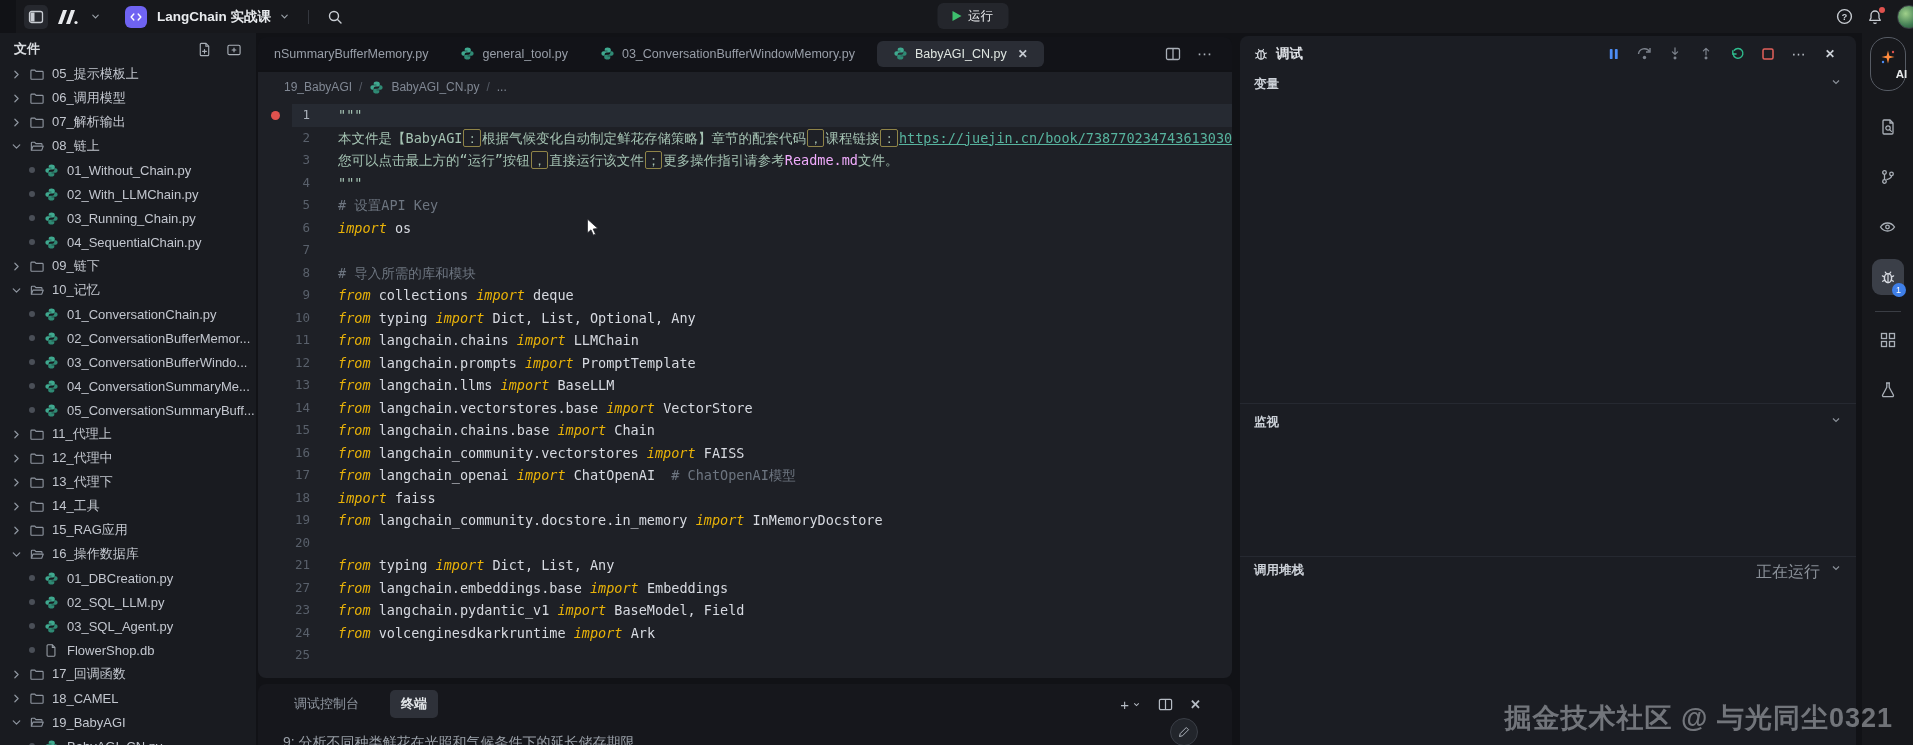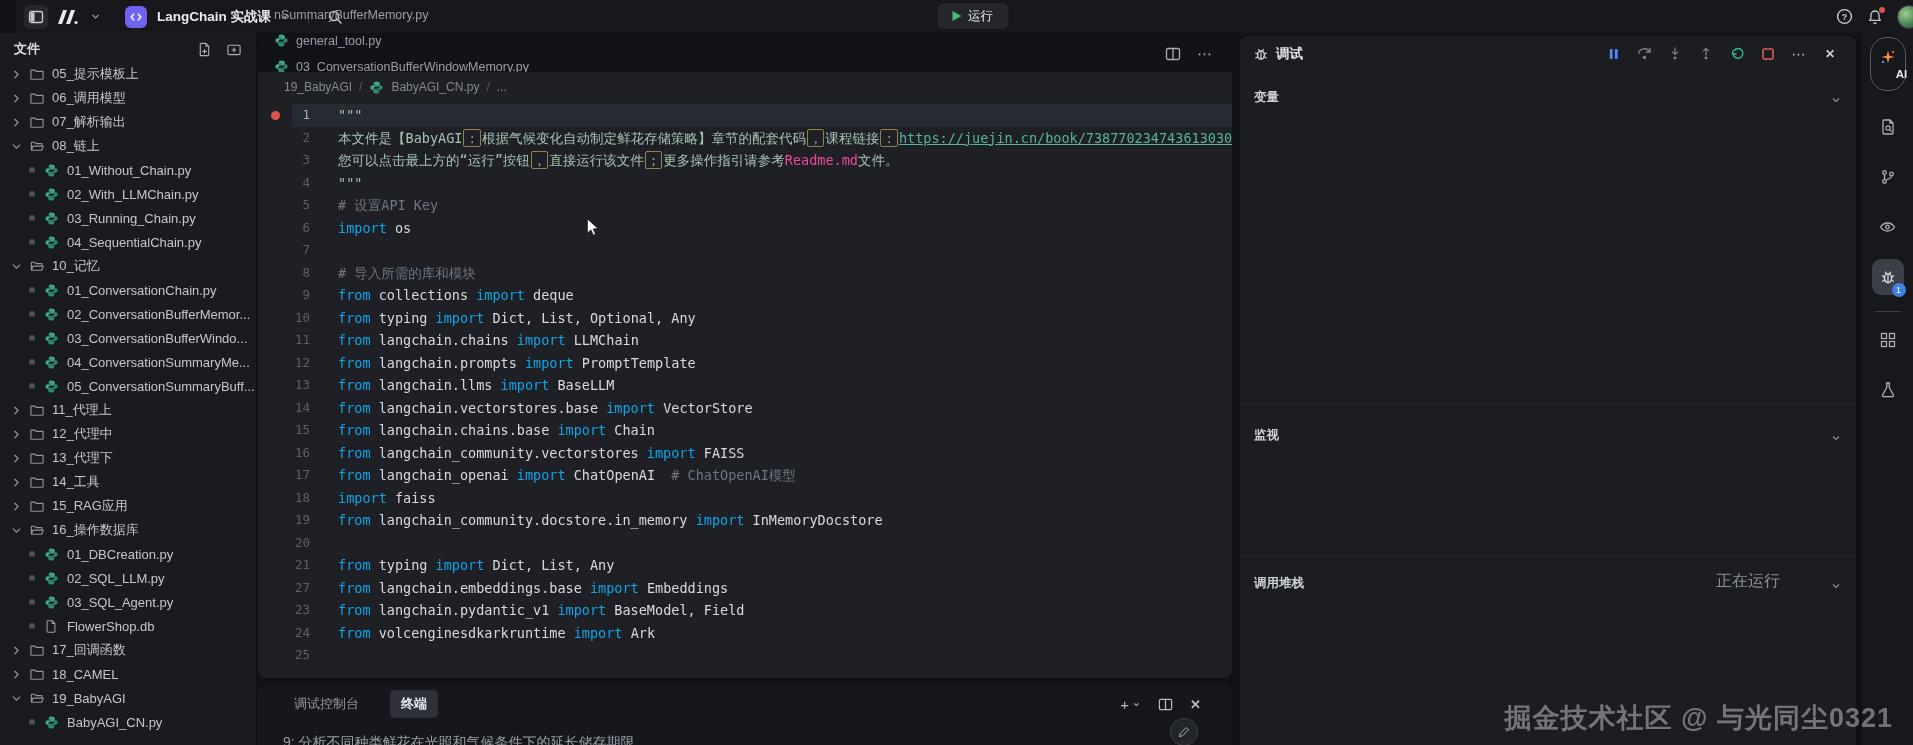--- a/index.html
+++ b/index.html
@@ -50,44 +50,44 @@
   #breadcrumb .bc-sep{color:#565c66;}
   #code{position:absolute;left:0;top:32px;right:0;bottom:0;font-family:"DejaVu Sans Mono",monospace;font-size:13.5px;}
   .code-row{height:22.5px;line-height:22.5px;display:flex;white-space:pre;}
   .bp-cell{width:34px;flex:0 0 auto;display:flex;align-items:center;justify-content:center;}
   .bp-dot{width:9px;height:9px;border-radius:50%;background:#e0524e;}
   .hl-region{flex:1;display:flex;min-width:0;}
   .code-row.cur .hl-region{background:#262a32;}
   .lnum{width:18px;flex:0 0 auto;text-align:right;color:#59606b;font-size:12.5px;}
   .code-row.cur .lnum{color:#aab1bb;}
   .ctext{padding-left:28px;overflow:hidden;}
-  .tok-k{color:#0ea5e9;}
+  .tok-k{color:#eab308;font-style:italic;}
   .tok-p{color:#d7dae1;}
   .tok-c{color:#6d7580;}
   .tok-s{color:#a4c2b2;}
   .tok-u{color:#57b39e;text-decoration:underline;}
-  .tok-t{color:#ec4899;}
+  .tok-t{color:#f0abfc;}
   .tok-b{color:#a4c2b2;border:1px solid #8f8448;border-radius:2px;padding:0 1px;margin:0 1px;}
   #mouse-cursor{position:absolute;left:326px;top:146px;z-index:30;}
   
   #terminal-card{position:absolute;left:258px;top:684px;width:974px;height:61px;background:#16171c;border-radius:8px 8px 0 0;}
   #terminal-header{height:40px;display:flex;align-items:center;padding:0 25px;gap:14px;}
   .term-tab{font-size:13px;color:#9198a2;padding:5px 11px;border-radius:5px;cursor:pointer;}
   .term-tab.active{background:#2e3139;color:#e4e7ea;font-weight:bold;}
   .term-actions{margin-left:auto;display:flex;align-items:center;gap:17px;color:#b6bcc4;padding-right:6px;}
   .plus-group{display:flex;align-items:center;gap:3px;font-size:15px;}
   #term-output{position:absolute;left:25px;top:50px;font-size:14px;color:#9aa0a8;white-space:nowrap;}
   #pencil-btn{position:absolute;right:34px;top:34px;width:26px;height:26px;border-radius:50%;border:1px solid #3a3e46;background:#22252b;display:flex;align-items:center;justify-content:center;}
   
   #debug-panel{position:absolute;left:1240px;top:36px;width:616px;height:709px;background:#1b1d23;border-radius:8px 8px 0 0;}
   #debug-header{height:36px;display:flex;align-items:center;padding:0 13px;}
   #debug-title{font-size:13.5px;font-weight:bold;color:#e2e5ea;margin-left:7px;}
   .debug-toolbar{margin-left:auto;display:flex;align-items:center;gap:13px;padding-right:4px;}
   .dbg-btn{width:18px;height:18px;display:flex;align-items:center;justify-content:center;cursor:pointer;}
-  .dbg-section-header{position:absolute;left:0;right:0;height:30px;display:flex;align-items:flex-end;padding:0 14px;gap:40px;}
+  .dbg-section-header{position:absolute;left:0;right:0;height:30px;display:flex;align-items:flex-start;padding:0 14px;}
   .dbg-section-label{font-size:12.5px;font-weight:bold;color:#ccd1d8;}
   .dbg-status{margin-left:auto;font-size:16px;color:#8a9098;margin-right:10px;}
   .dbg-chev{margin-left:auto;color:#8a9098;}
   .dbg-chev.after-status{margin-left:0;}
   .dbg-divider{position:absolute;left:0;right:0;height:1px;background:#262931;}
   
   #activity-bar{position:absolute;right:0;top:33px;width:51px;height:712px;background:#17181c;display:flex;flex-direction:column;align-items:center;}
   #ai-pill{margin-top:4px;width:34px;height:52px;border:1px solid #565b64;border-radius:17px;display:flex;flex-direction:column;align-items:center;justify-content:center;gap:3px;cursor:pointer;}
   #ai-label{font-size:11.5px;font-weight:bold;color:#e8eaec;margin-left:28px;}
   .act-icon{margin-top:22px;width:32px;height:28px;display:flex;align-items:center;justify-content:center;cursor:pointer;position:relative;}
@@ -272,20 +272,33 @@
           <svg width="15" height="15" viewBox="0 0 16 16">
             <path d="M8 1.5c-2 0-3 .8-3 2.2V5h3v.7H3.7C2.2 5.7 1.5 7 1.5 8s.7 2.3 2.2 2.3H5V8.9c0-1.2 1-2.1 2.2-2.1h2.6c1 0 1.7-.8 1.7-1.8V3.7C11.5 2.3 10 1.5 8 1.5z" fill="#3fa98f"></path>
             <path d="M8 14.5c2 0 3-.8 3-2.2V11H8v-.7h4.3c1.5 0 2.2-1.3 2.2-2.3s-.7-2.3-2.2-2.3H11v1.4c0 1.2-1 2.1-2.2 2.1H6.2c-1 0-1.7.8-1.7 1.8v1.3c0 1.4 1.5 2.2 3.5 2.2z" fill="#2f8a74"></path>
           </svg>
         </span>
         <span class="plabel">04_SequentialChain.py</span>
       </div>
       <div class="tree-row">
         <span class="chev">
           <svg width="13" height="13" viewBox="0 0 16 16">
+            <path d="M6 4l4 4-4 4" stroke="#8e959f" stroke-width="1.5" fill="none" stroke-linecap="round" stroke-linejoin="round"></path>
+          </svg>
+        </span>
+        <span class="fico">
+          <svg width="16" height="15" viewBox="0 0 16 16">
+            <path d="M1.5 4.2c0-.5.4-.9.9-.9h3.2l1.4 1.4h6.6c.5 0 .9.4.9.9v6.6c0 .5-.4.9-.9.9H2.4c-.5 0-.9-.4-.9-.9z" fill="none" stroke="#8e959f" stroke-width="1.2"></path>
+          </svg>
+        </span>
+        <span class="flabel">09_链下</span>
+      </div>
+      <div class="tree-row">
+        <span class="chev">
+          <svg width="13" height="13" viewBox="0 0 16 16">
             <path d="M4 6l4 4 4-4" stroke="#8e959f" stroke-width="1.5" fill="none" stroke-linecap="round" stroke-linejoin="round"></path>
           </svg>
         </span>
         <span class="fico">
           <svg width="16" height="15" viewBox="0 0 16 16">
             <path d="M2 12V4.3c0-.5.4-.8.8-.8h2.7l1.4 1.4h5.6c.5 0 .8.4.8.8V7" fill="none" stroke="#8e959f" stroke-width="1.2"></path>
             <path d="M2 12l1.7-4.4h11L13 12z" fill="none" stroke="#8e959f" stroke-width="1.2" stroke-linejoin="round"></path>
           </svg>
         </span>
         <span class="flabel">10_记忆</span>
@@ -506,21 +519,21 @@
             <path d="M8 1.5c-2 0-3 .8-3 2.2V5h3v.7H3.7C2.2 5.7 1.5 7 1.5 8s.7 2.3 2.2 2.3H5V8.9c0-1.2 1-2.1 2.2-2.1h2.6c1 0 1.7-.8 1.7-1.8V3.7C11.5 2.3 10 1.5 8 1.5z" fill="#3fa98f"></path>
             <path d="M8 14.5c2 0 3-.8 3-2.2V11H8v-.7h4.3c1.5 0 2.2-1.3 2.2-2.3s-.7-2.3-2.2-2.3H11v1.4c0 1.2-1 2.1-2.2 2.1H6.2c-1 0-1.7.8-1.7 1.8v1.3c0 1.4 1.5 2.2 3.5 2.2z" fill="#2f8a74"></path>
           </svg>
         </span>
         <span class="plabel">BabyAGI_CN.py</span>
       </div>
     </div>
 </div>
 
 <div id="tabstrip">
-  <div id="tabs-container" style="display:flex;flex-direction:column;">
+  <div id="tabs-container" style="display:flex;align-items:center;">
       <div class="etab">
         <span class="tlabel">nSummaryBufferMemory.py</span>
       </div>
       <div class="etab">
         <span>
           <svg width="15" height="15" viewBox="0 0 16 16">
             <path d="M8 1.5c-2 0-3 .8-3 2.2V5h3v.7H3.7C2.2 5.7 1.5 7 1.5 8s.7 2.3 2.2 2.3H5V8.9c0-1.2 1-2.1 2.2-2.1h2.6c1 0 1.7-.8 1.7-1.8V3.7C11.5 2.3 10 1.5 8 1.5z" fill="#3fa98f"></path>
             <path d="M8 14.5c2 0 3-.8 3-2.2V11H8v-.7h4.3c1.5 0 2.2-1.3 2.2-2.3s-.7-2.3-2.2-2.3H11v1.4c0 1.2-1 2.1-2.2 2.1H6.2c-1 0-1.7.8-1.7 1.8v1.3c0 1.4 1.5 2.2 3.5 2.2z" fill="#2f8a74"></path>
           </svg>
         </span>

